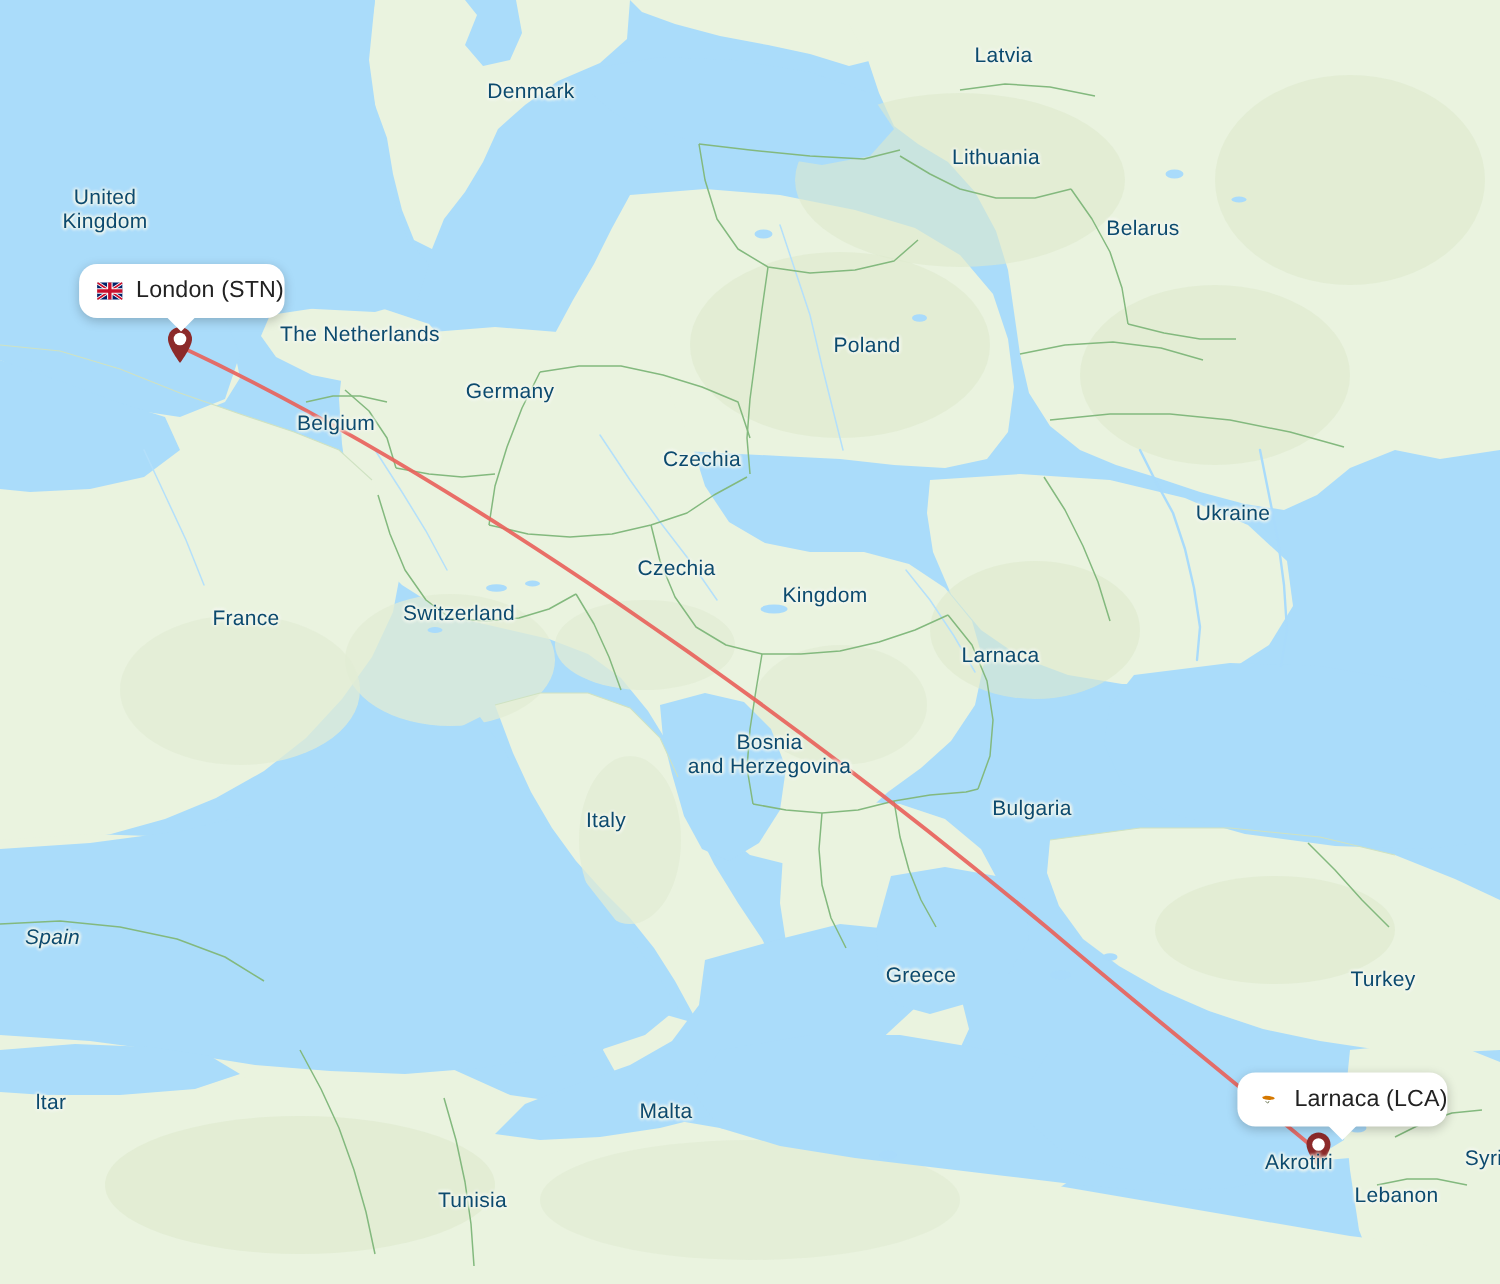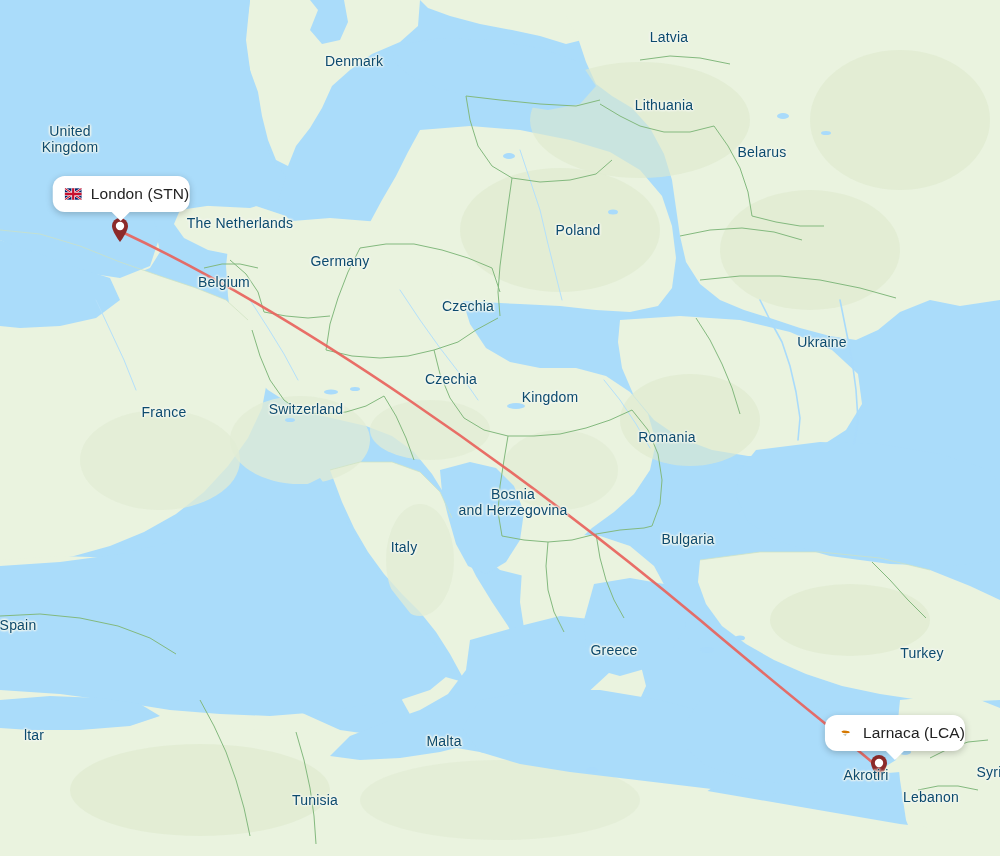--- a/index.html
+++ b/index.html
@@ -327,33 +327,33 @@
       <div class="clabel" style="left: 550px; top: 397px;">
         <div>Kingdom</div>
       </div>
       <div class="clabel" style="left: 306px; top: 409px;">
         <div>Switzerland</div>
       </div>
       <div class="clabel" style="left: 164px; top: 412px;">
         <div>France</div>
       </div>
       <div class="clabel" style="left: 667px; top: 437px;">
-        <div>Romania</div>
+        <div>Larnaca</div>
       </div>
       <div class="clabel two" style="left: 513px; top: 502px;">
         <div>Bosnia</div>
         <div>and Herzegovina</div>
       </div>
       <div class="clabel" style="left: 688px; top: 539px;">
         <div>Bulgaria</div>
       </div>
       <div class="clabel" style="left: 404px; top: 547px;">
         <div>Italy</div>
       </div>
-      <div class="clabel" style="left: 18px; top: 625px;">
+      <div class="clabel" style="left: 35px; top: 625px; font-style: italic;">
         <div>Spain</div>
       </div>
       <div class="clabel" style="left: 614px; top: 650px;">
         <div>Greece</div>
       </div>
       <div class="clabel" style="left: 922px; top: 653px;">
         <div>Turkey</div>
       </div>
       <div class="clabel" style="left: 10px; top: 735px; margin-left: 24px;">
         <div>ltar</div>

